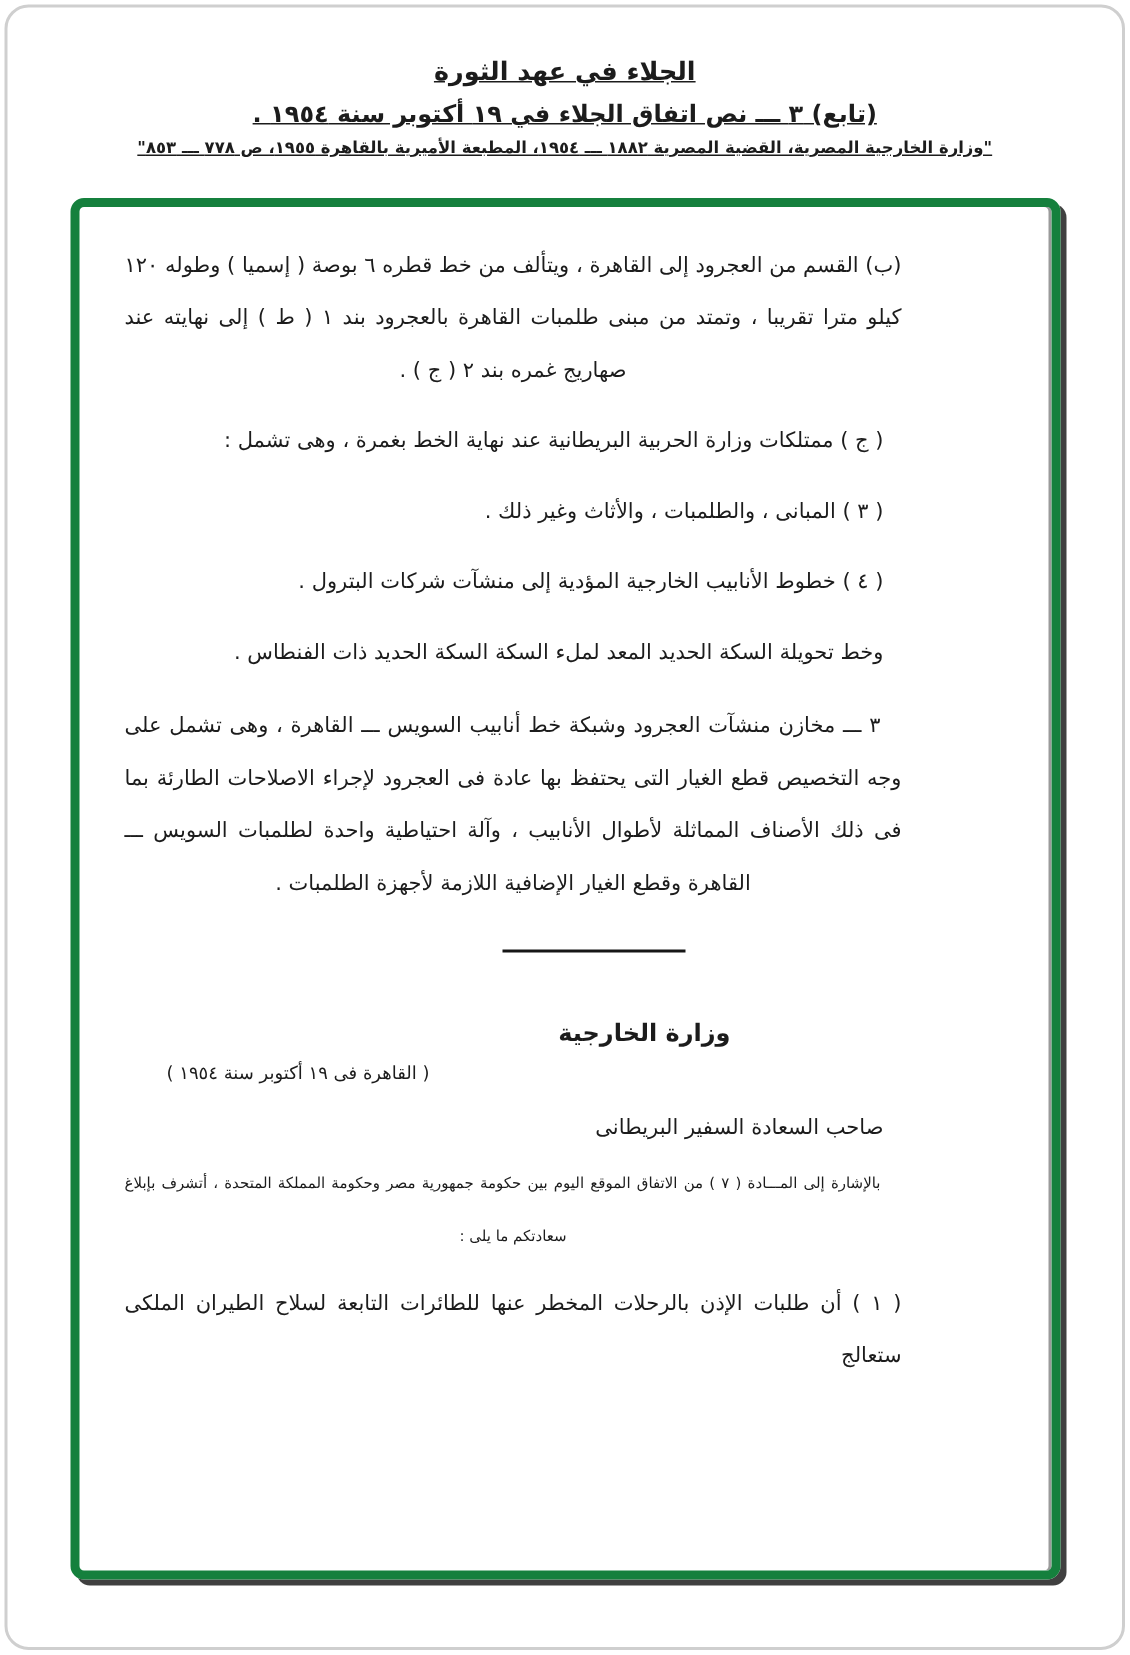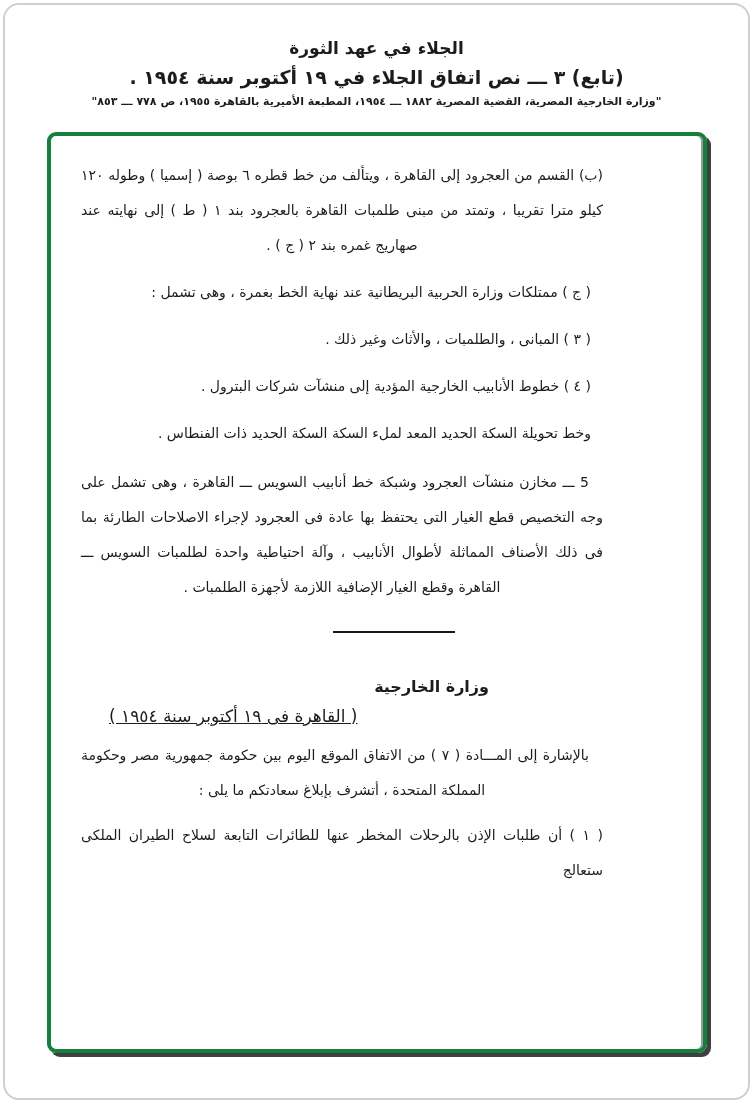--- a/index.html
+++ b/index.html
@@ -6,29 +6,29 @@
   body{
     width:753px;height:1103px;position:relative;
     font-family:"DejaVu Sans",sans-serif;
     color:#1c1c1c;direction:rtl;overflow:hidden;
   }
   .page-frame{
     position:absolute;left:3px;top:3px;right:3px;bottom:3px;
     border:2px solid #cfcfcf;border-radius:16px;pointer-events:none;
   }
   .doc-header{
-    position:absolute;top:38px;left:0;width:100%;text-align:center;
+    position:absolute;top:38px;left:0;width:100%;text-align:center;text-decoration:underline;
   }
   .doc-title{font-size:17px;font-weight:bold;margin:0 0 8px;}
-  .doc-subtitle{font-size:19px;font-weight:bold;margin:0 0 7px;}
+  .doc-subtitle{font-size:16px;font-weight:bold;margin:0 0 7px;}
   .doc-source{font-size:11px;font-weight:bold;margin:0;letter-spacing:0;}
   .highlight-box{
     position:absolute;left:47px;top:132px;width:660px;height:921px;
     box-sizing:border-box;
-    border:4px solid #15803d;border-radius:9px;
+    border:6px solid #15803d;border-radius:9px;
     box-shadow:4px 4px 0 rgba(30,30,30,0.85), inset -2px 0 0 rgba(30,30,30,0.45);
     padding:22px 100px 0 30px;
     overflow:hidden;
     background:transparent;
   }
   .body-text{font-size:14px;line-height:35px;}
   p.para{margin:0 0 10px;text-align:justify;text-align-last:center;text-indent:14px;}
   p.oneline{margin:12px;text-align:right;text-align-last:right;}
   p.para-first{text-indent:0;}
   #para-depots{margin-top:14px;margin-bottom:0;}
@@ -37,49 +37,50 @@
     margin:26px 134px 0 0; 
   }
   
   .divider{margin:26px auto 0 252px;}
   .ministry-heading{
     font-size:16px;font-weight:bold;text-align:right;
     margin:44px 0 0;padding-left:0;padding-right:0;
     margin-right:114px;
   }
   .date-line{
-    font-size:17px;text-align:left;margin:10px 0 0;padding-left:28px;text-decoration:underline;
+    font-size:12px;text-align:left;margin:10px 0 0;padding-left:28px;
   }
   .salutation{font-size:14px;text-align:right;margin:22px 0 0;padding-right:12px;}
-  .letter-para{margin:12px 0 0;text-align:justify;text-align-last:center;text-indent:14px;font-size:14px;line-height:35px;}
+  .letter-para{margin:12px 0 0;text-align:justify;text-align-last:center;text-indent:14px;font-size:10px;line-height:35px;}
   .letter-item-l1{margin:10px 0 0;text-align:justify;text-align-last:justify;font-size:14px;line-height:35px;}
 </style>
 </head>
 <body>
 
 <div class="page-frame"></div>
 
 <div class="doc-header">
   <p class="doc-title">الجلاء في عهد الثورة</p>
   <p class="doc-subtitle">(تابع) ٣ ـــ نص اتفاق الجلاء في ١٩ أكتوبر سنة ١٩٥٤ .</p>
   <p class="doc-source">"وزارة الخارجية المصرية، القضية المصرية ١٨٨٢ ـــ ١٩٥٤، المطبعة الأميرية بالقاهرة ١٩٥٥، ص ٧٧٨ ـــ ٨٥٣"</p>
 </div>
 
 <div class="highlight-box">
   <div class="body-text">
     <p class="para para-first">(ب) القسم من العجرود إلى القاهرة ، ويتألف من خط قطره ٦ بوصة ( إسميا ) وطوله ١٢٠ كيلو مترا تقريبا ، وتمتد من مبنى طلمبات القاهرة بالعجرود بند ١ ( ط ) إلى نهايته عند صهاريج غمره بند ٢ ( ج ) .</p>
     <p class="oneline">( ج ) ممتلكات وزارة الحربية البريطانية عند نهاية الخط بغمرة ، وهى تشمل :</p>
     <p class="oneline">( ٣ ) المبانى ، والطلمبات ، والأثاث وغير ذلك .</p>
     <p class="oneline">( ٤ ) خطوط الأنابيب الخارجية المؤدية إلى منشآت شركات البترول .</p>
     <p class="oneline">وخط تحويلة السكة الحديد المعد لملء السكة السكة الحديد ذات الفنطاس .</p>
-    <p class="para" id="para-depots">5 ـــ مخازن منشآت العجرود وشبكة خط أنابيب السويس ـــ القاهرة ، وهى تشمل على وجه التخصيص قطع الغيار التى يحتفظ بها عادة فى العجرود لإجراء الاصلاحات الطارئة بما فى ذلك الأصناف المماثلة لأطوال الأنابيب ، وآلة احتياطية واحدة لطلمبات السويس ـــ القاهرة وقطع الغيار الإضافية اللازمة لأجهزة الطلمبات .</p>
+    <p class="para" id="para-depots">٣ ـــ مخازن منشآت العجرود وشبكة خط أنابيب السويس ـــ القاهرة ، وهى تشمل على وجه التخصيص قطع الغيار التى يحتفظ بها عادة فى العجرود لإجراء الاصلاحات الطارئة بما فى ذلك الأصناف المماثلة لأطوال الأنابيب ، وآلة احتياطية واحدة لطلمبات السويس ـــ القاهرة وقطع الغيار الإضافية اللازمة لأجهزة الطلمبات .</p>
   </div>
 
   <div class="divider"></div>
 
   <div>
     <p class="ministry-heading">وزارة الخارجية</p>
     <p class="date-line">( القاهرة فى ١٩ أكتوبر سنة ١٩٥٤ )</p>
+    <p class="salutation">صاحب السعادة السفير البريطانى</p>
     <p class="letter-para">بالإشارة إلى المـــادة ( ٧ ) من الاتفاق الموقع اليوم بين حكومة جمهورية مصر وحكومة المملكة المتحدة ، أتشرف بإبلاغ سعادتكم ما يلى :</p>
     <p class="letter-item-l1">( ١ ) أن طلبات الإذن بالرحلات المخطر عنها للطائرات التابعة لسلاح الطيران الملكى ستعالج</p>
 
   </div>
 </div>
 
 </body></html>

